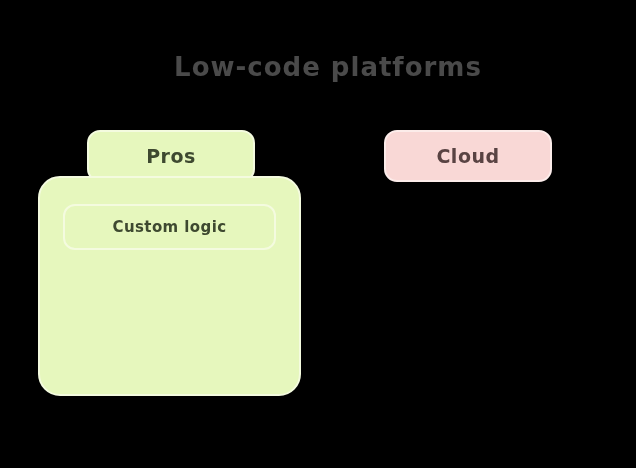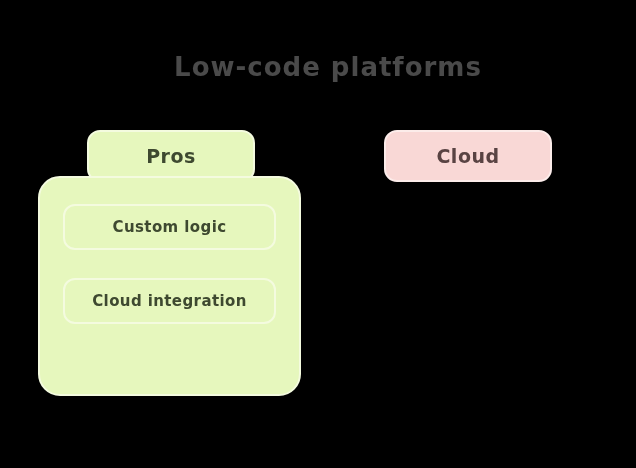--- a/index.html
+++ b/index.html
@@ -51,21 +51,21 @@
   .card{
     position:absolute;
     top:46px;left:0;
     width:263px;height:220px;
     border-radius:22px;
     box-sizing:border-box;
     border:2.5px solid;
     z-index:2;
     display:flex;flex-direction:column;
     padding:26px 23px 28px 23px;
-    gap:28px;
+    gap:14px;
   }
   .item{
     height:46px;
     border-radius:12px;
     box-sizing:border-box;
     border:2px solid;
     display:flex;align-items:center;justify-content:center;
     font-size:15px;font-weight:bold;letter-spacing:0.4px;
     flex:0 0 auto;
   }
@@ -98,23 +98,20 @@
   <div class="title">Low-code platforms</div>
 
   <section class="group pros">
     <div class="tab">
       <span>Pros</span>
     </div>
     <div class="card">
       <div class="item">
         <span>Custom logic</span>
       </div>
-      <div class="item">
-        <span>Cloud integration</span>
-      </div>
     </div>
   </section>
 
   <section class="group cons">
     <div class="tab">
       <span>Cloud</span>
     </div>
   </section>
 
 </div>

